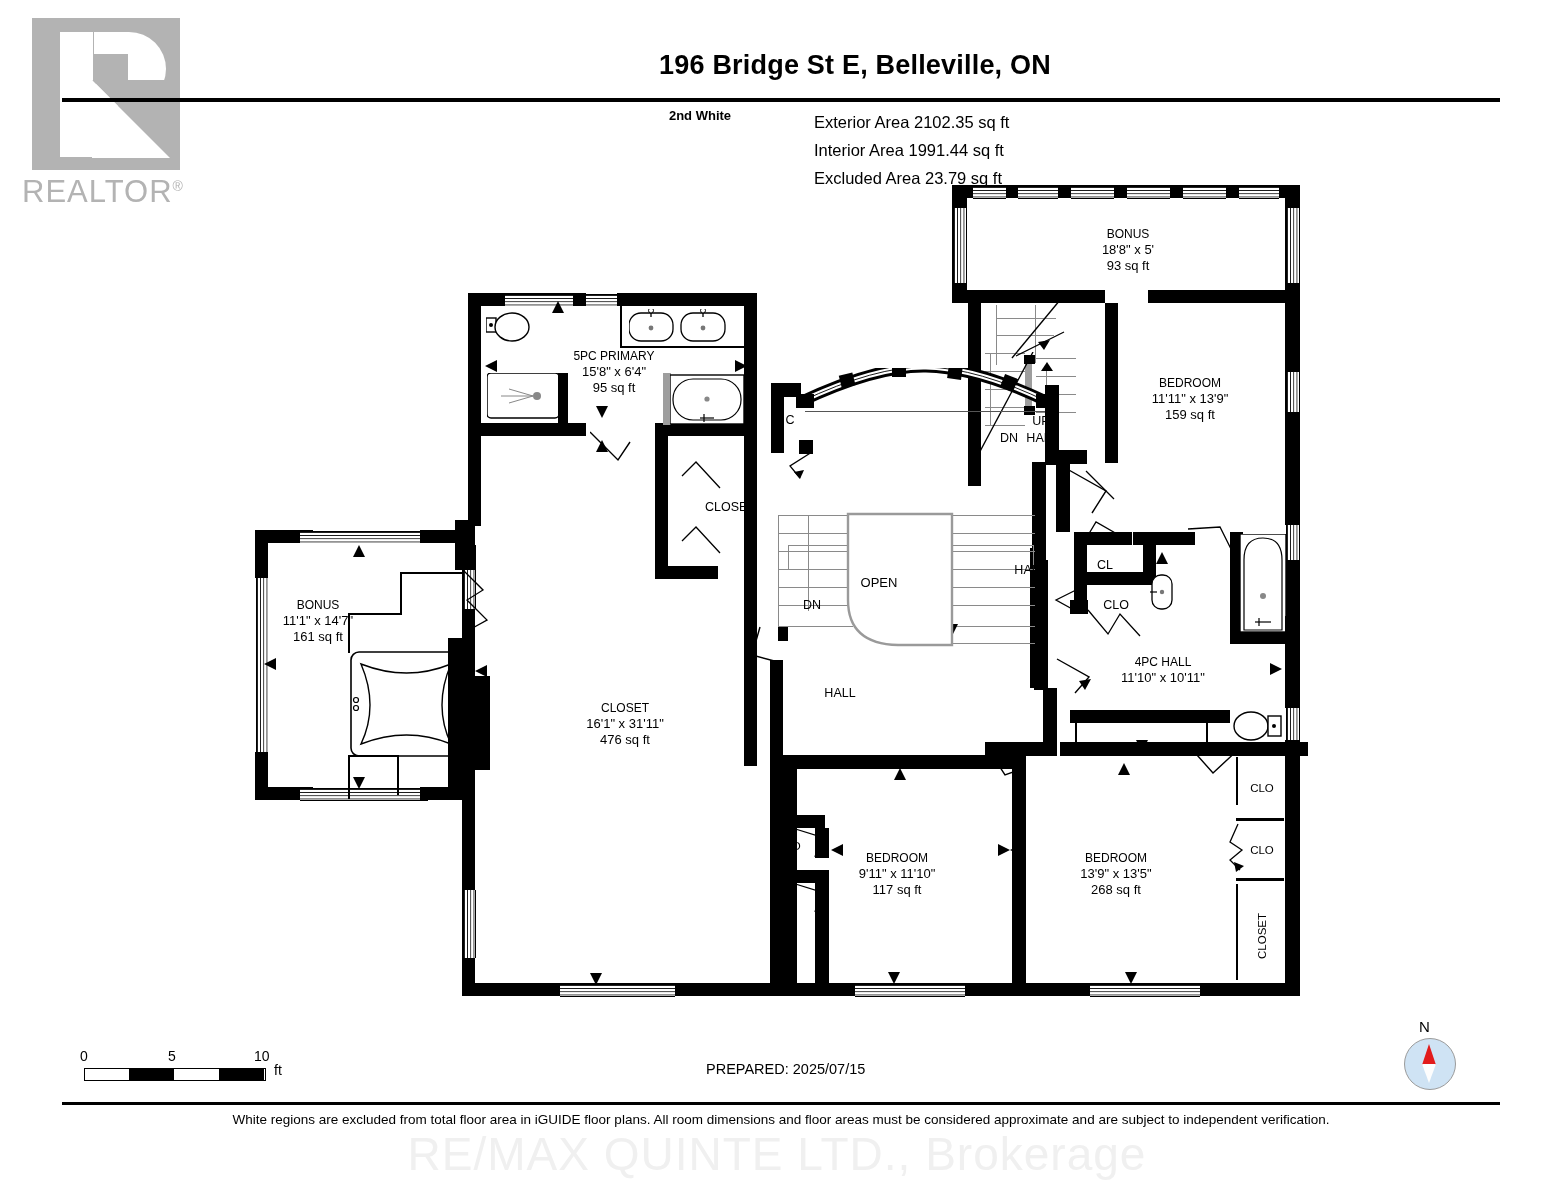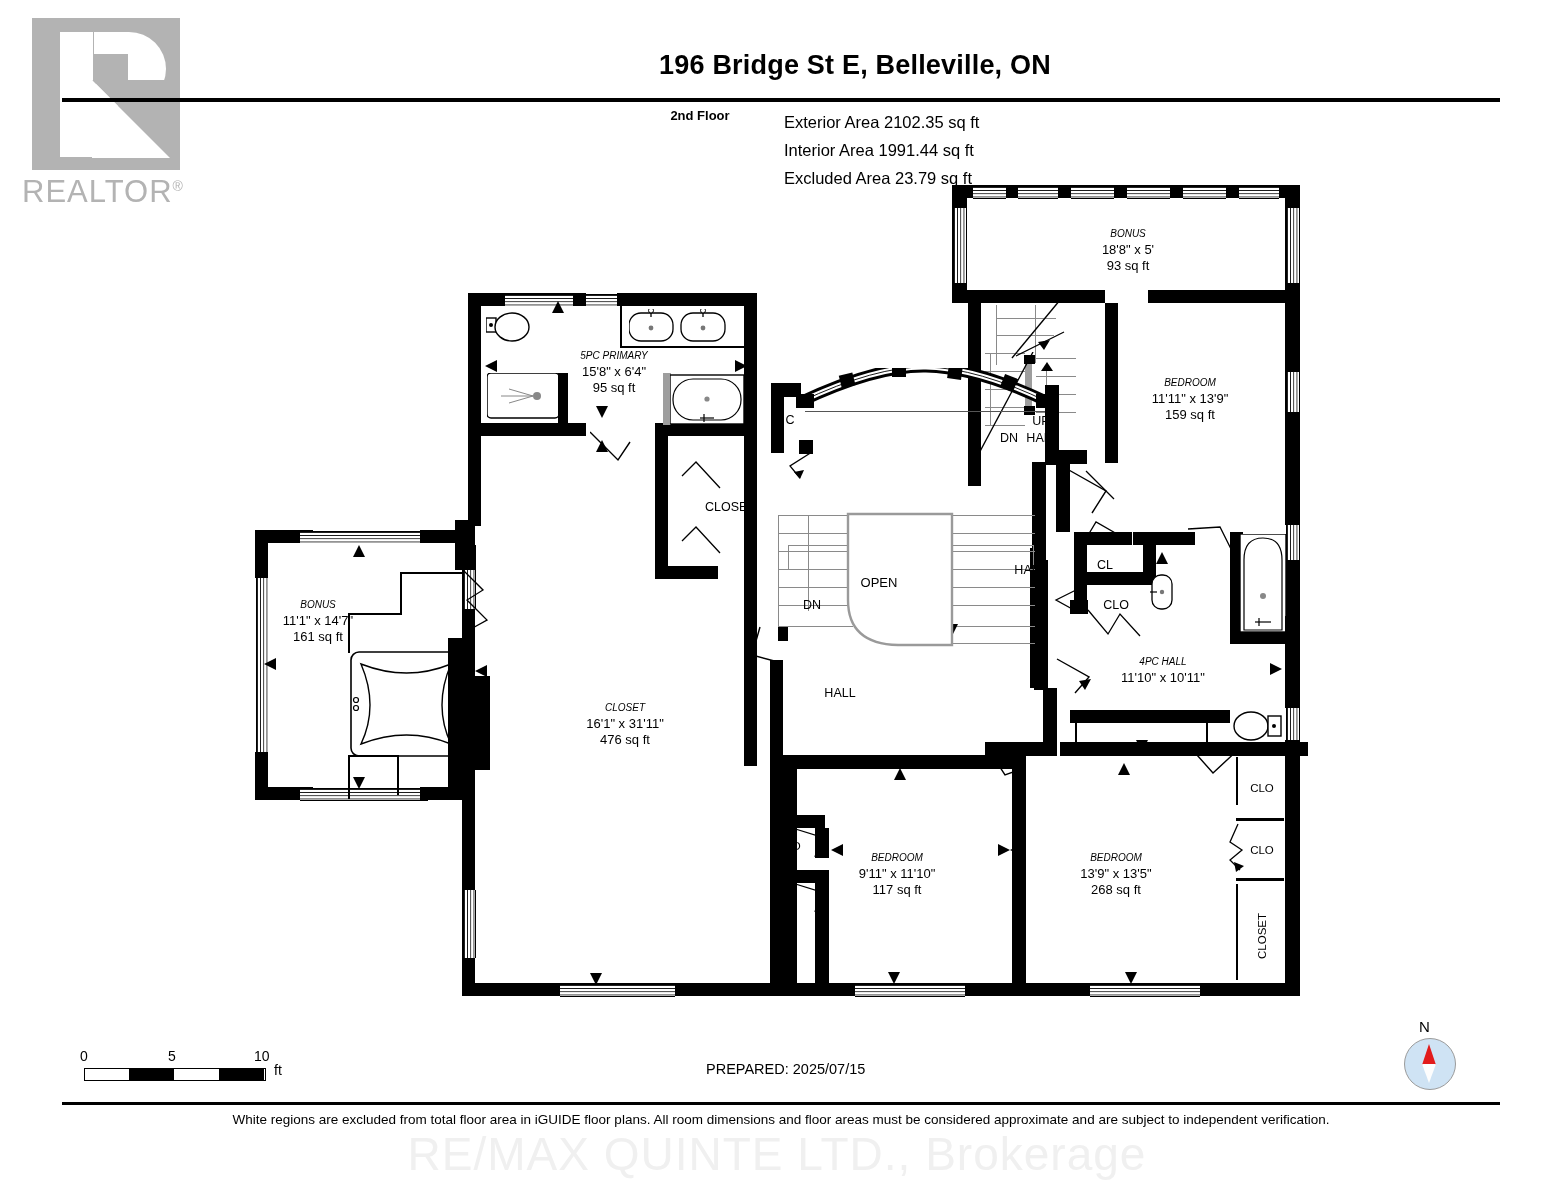--- a/index.html
+++ b/index.html
@@ -19,29 +19,29 @@
         clip-path:polygon(0 0,100% 100%,100% 0);}
   #realtor-logo .word{position:absolute;left:0;top:156px;font-size:31px;letter-spacing:1px;color:#b3b3b3;}
   #realtor-logo .word sup{font-size:14px;vertical-align:super;}
 
   #page-title{position:absolute;left:210px;top:50px;width:1290px;text-align:center;
       font-size:27px;font-weight:bold;letter-spacing:.2px;}
   #title-rule{position:absolute;left:62px;top:98px;width:1438px;height:4px;background:#000;}
 
   #summary{position:absolute;left:700px;top:108px;font-size:16.5px;line-height:28px;}
   #summary .lbl{position:absolute;left:0;top:0;font-weight:bold;}
-  #summary .vals{margin-left:84px;}
+  #summary .vals{margin-left:114px;}
 
   
   #plan{position:absolute;left:0;top:0;width:1554px;height:1200px;}
   .wall{position:absolute;background:#000;}
   .room{position:absolute;background:#fff;}
   .lbl{position:absolute;text-align:center;font-size:13px;line-height:16px;white-space:nowrap;
        transform:translateX(-50%);}
-  .lbl .n{font-size:10px;font-style:italic;}
+  .lbl .n{font-size:12px;}
   .sm{position:absolute;font-size:12.5px;white-space:nowrap;transform:translateX(-50%);}
   .vert{transform:translateX(-50%) rotate(-90deg);transform-origin:center;}
 
   
   .win-h{position:absolute;background:#fff;border-top:1.5px solid #000;border-bottom:1.5px solid #000;
      background-image:linear-gradient(#000 0,#000 1px,transparent 1px,transparent 100%);
      background-size:100% 3.2px;}
   .win-v{position:absolute;background:#fff;border-left:1.5px solid #000;border-right:1.5px solid #000;
      background-image:linear-gradient(90deg,#000 0,#000 1px,transparent 1px,transparent 100%);
      background-size:3.2px 100%;}
@@ -84,21 +84,21 @@
       <div class="bowl-in"></div>
     <div class="leg2"></div>
       <div class="leg"></div>
   </div>
   <div class="word"><span>REALTOR</span><sup>®</sup></div>
 </div>
 
 <div id="page-title">196 Bridge St E, Belleville, ON</div>
 <div id="title-rule"></div>
 <div id="summary">
-  <div class="lbl">2nd Floor</div>
+  <div class="lbl">2nd White</div>
   <div class="vals">
     <div>Exterior Area 2102.35 sq ft</div>
     <div>Interior Area 1991.44 sq ft</div>
     <div>Excluded Area 23.79 sq ft</div>
   </div>
 </div>
 
 <div id="plan">
 
   <div class="wall" style="left:952px;top:185px;width:348px;height:13px;"></div>

